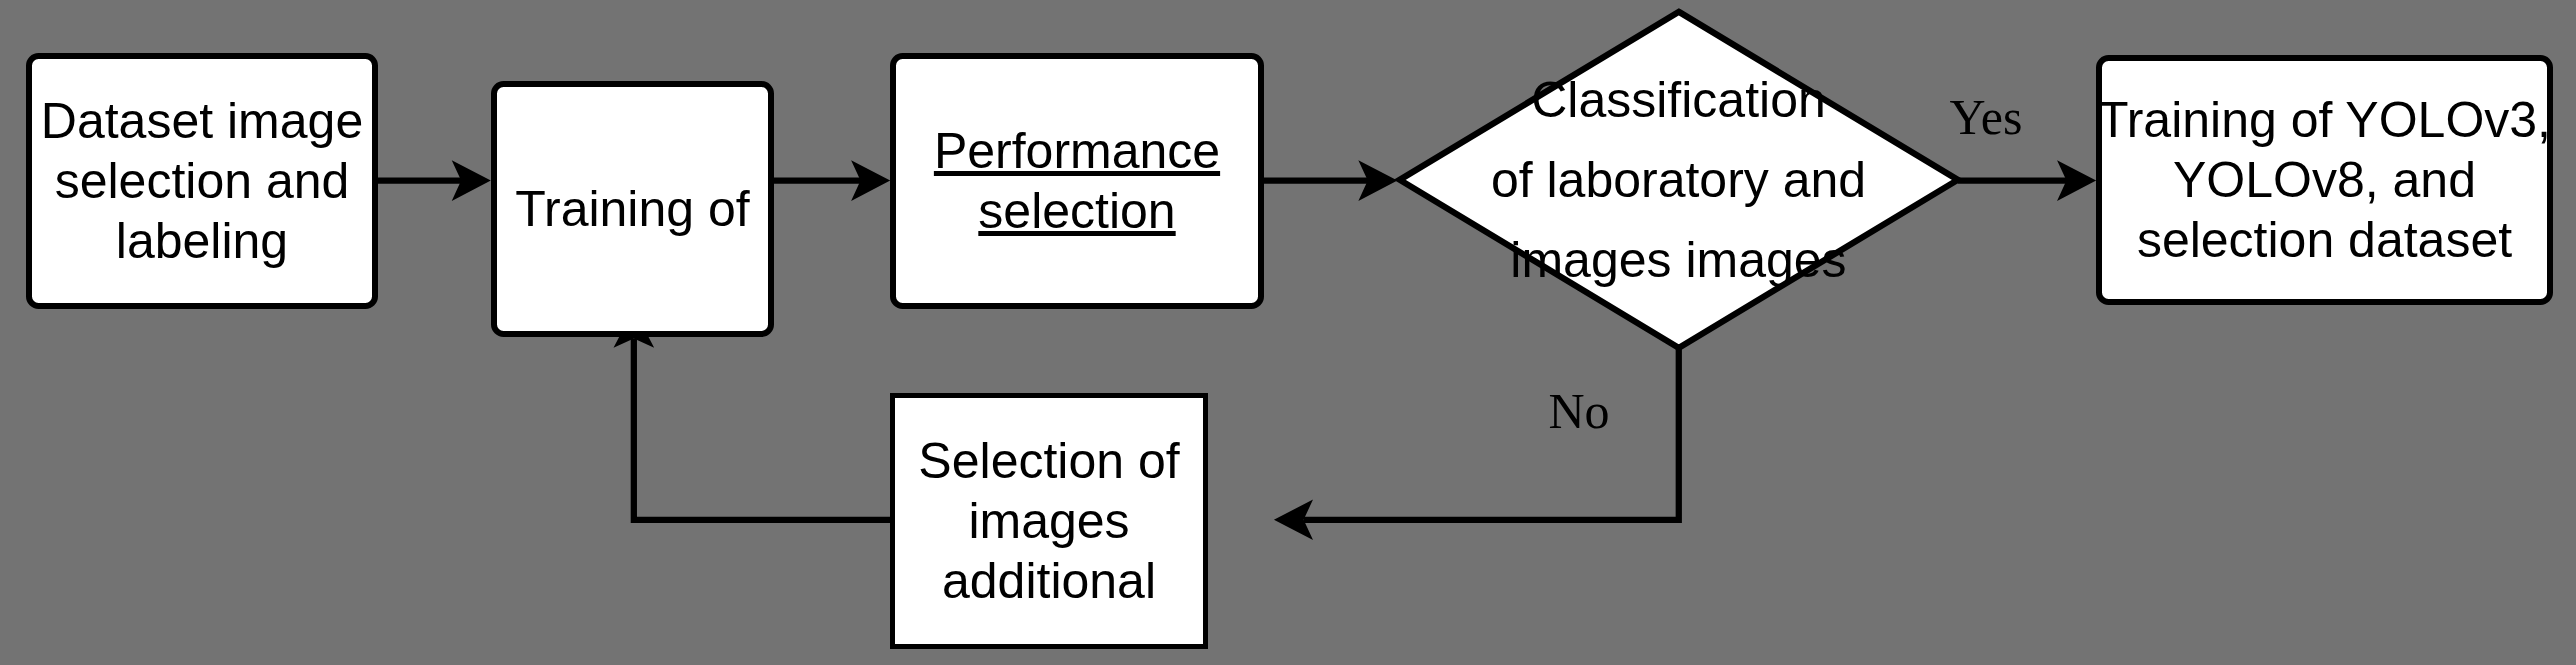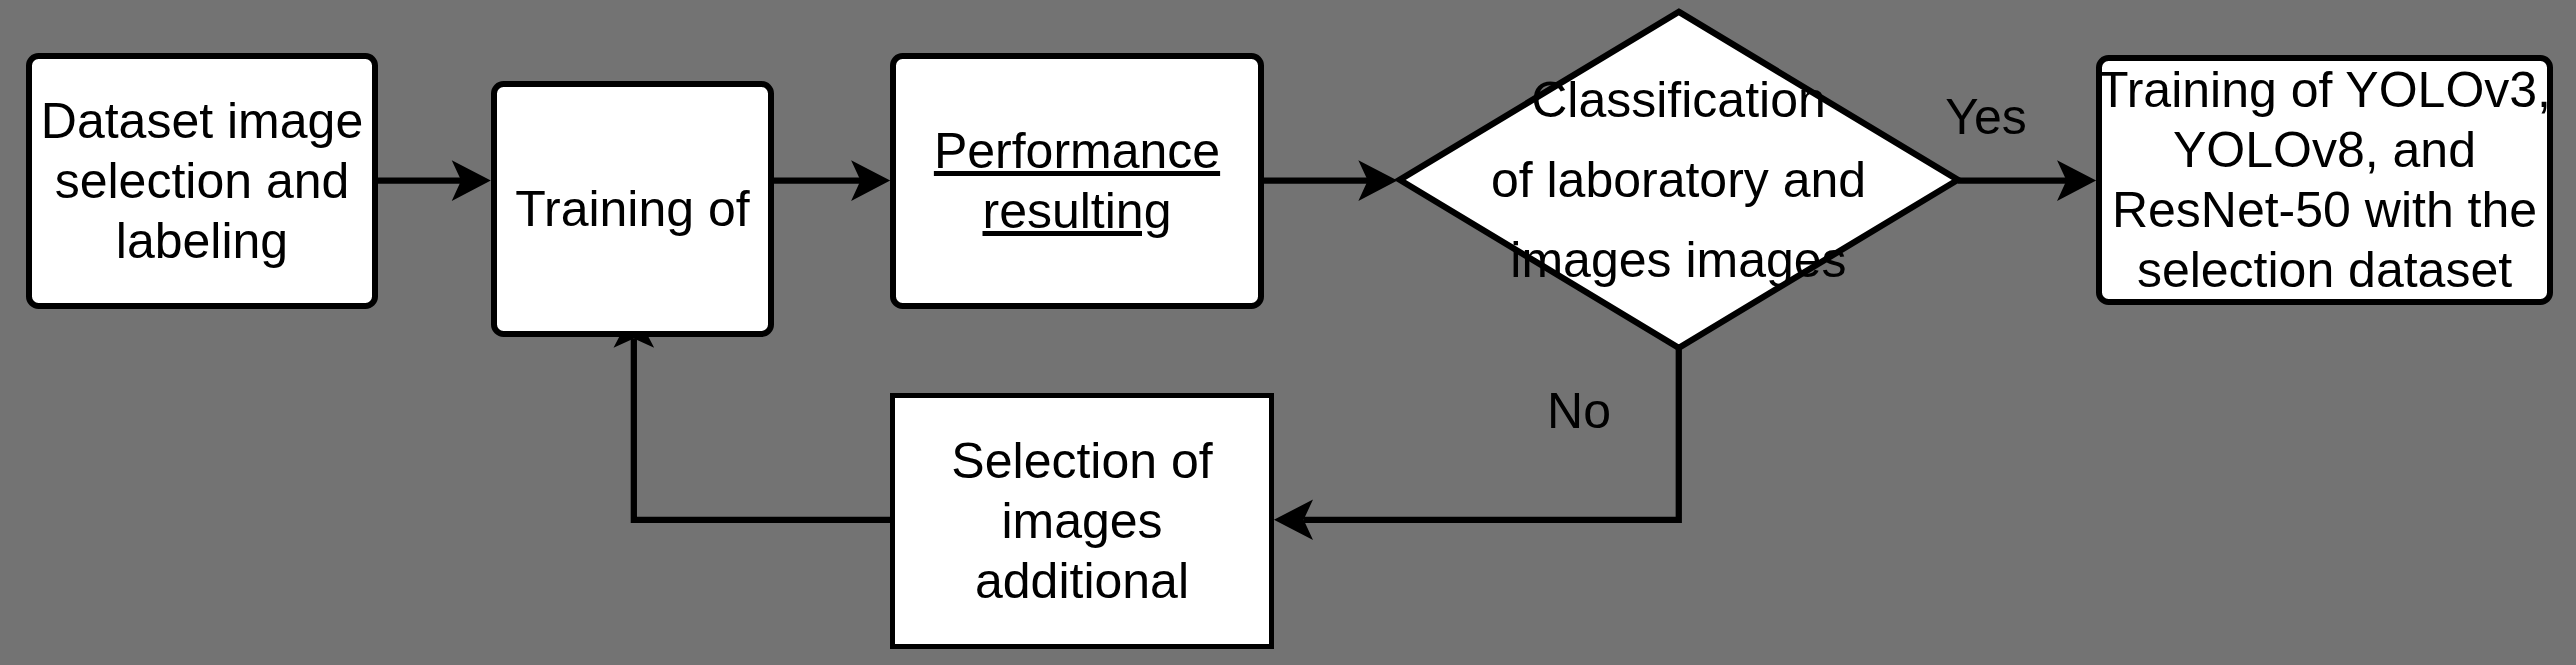--- a/index.html
+++ b/index.html
@@ -51,27 +51,28 @@
     gap: 20px;
   }
   .diamond-text span { display: block; white-space: nowrap; }
   .edge-label {
     position: absolute;
     font-size: 50px;
     line-height: 60px;
     text-align: center;
     color: #000000;
     white-space: nowrap;
+    font-family: Liberation Serif, serif;
   }
   
   #node-dataset        { left: 26px;   top: 53px;  width: 352px; height: 256px; }
   #node-train-yolov5   { left: 491px;  top: 53px;  width: 283px; height: 256px; margin-top: 28px; }
   #node-perf-valid     { left: 890px; top: 53px;  width: 374px; height: 256px; text-decoration: underline; }
   #node-train-final    { left: 2096px; top: 55px;  width: 457px; height: 250px; }
-  #node-selection      { left: 890px; top: 393px; width: 384px; height: 256px; }
+  #node-selection      { left: 890px; top: 393px; width: 318px; height: 256px; }
   #diamond-label       { left: 1452px; top: 78px; width: 453px; height: 203px; }
   #label-yes           { left: 1908px; top: 87px; width: 156px; }
   #label-no            { left: 1501px; top: 381px; width: 156px; }
 </style>
 </head>
 <body>
 
 <div id="canvas">
 
   <svg id="wires" viewBox="0 0 3296 852" xmlns="http://www.w3.org/2000/svg">
@@ -102,33 +103,32 @@
     <span>selection and</span>
     <span>labeling</span>
   </div>
 
   <div id="node-train-yolov5" class="node rounded">
     <span>Training of</span>
   </div>
 
   <div id="node-perf-valid" class="node rounded">
     <span>Performance</span>
-    <span>resulting</span>
+    <span>selection</span>
   </div>
 
   <div id="diamond-label" class="diamond-text">
     <span>Classification</span>
     <span>of laboratory and</span>
     <span>images images</span>
   </div>
 
   <div id="node-train-final" class="node rounded">
     <span>Training of YOLOv3,</span>
     <span>YOLOv8, and</span>
-    <span>ResNet-50 with the</span>
     <span>selection dataset</span>
   </div>
 
   <div id="node-selection" class="node square">
     <span>Selection of</span>
     <span>images</span>
     <span>additional</span>
   </div>
 
   <div id="label-yes" class="edge-label">Yes</div>

